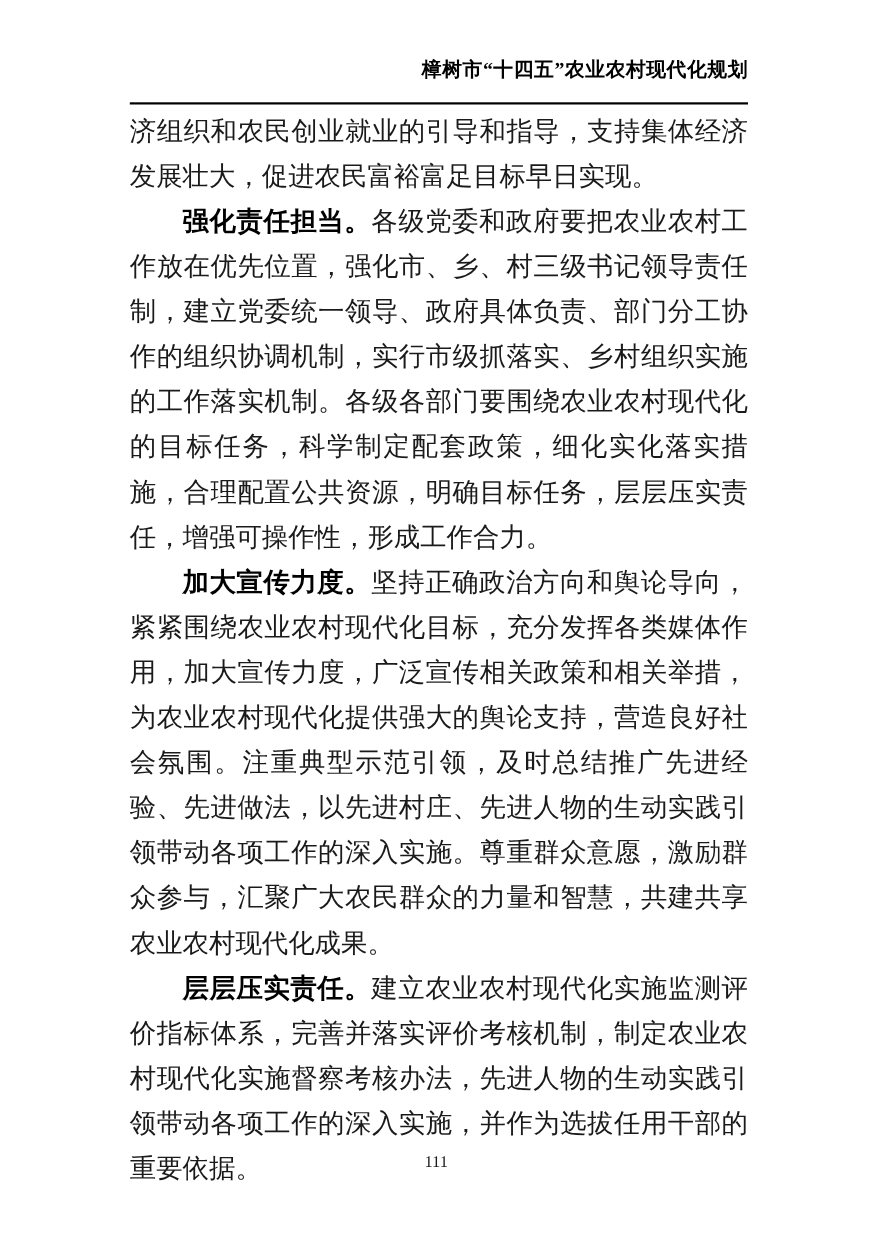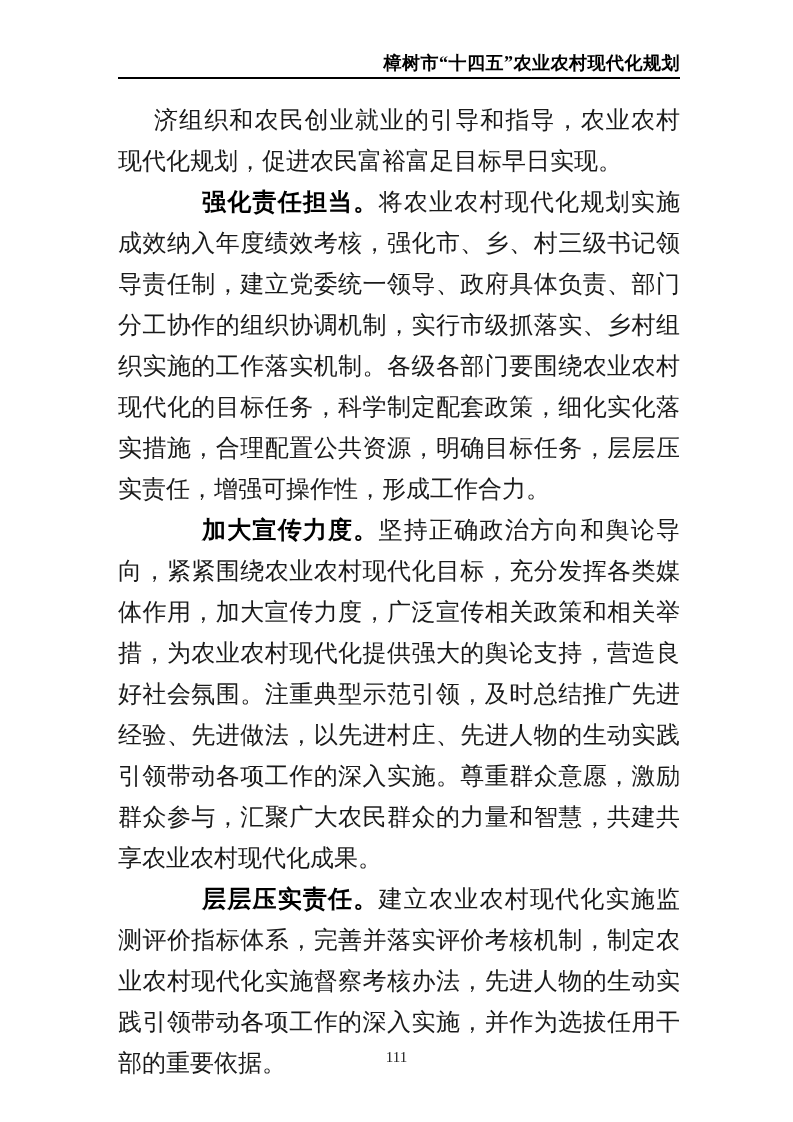--- a/index.html
+++ b/index.html
@@ -19,21 +19,21 @@
   .doc-header {
     position: absolute;
     left: 118px;
     top: 53px;
     width: 562px;
     text-align: right;
     font-size: 18px;
     line-height: 20px;
     font-weight: bold;
     letter-spacing: 0.5px;
-    padding-bottom: 4px;
+    padding-bottom: 20px;
     border-bottom: 2px solid #000000;
     color: #000000;
   }
   .doc-body {
     position: absolute;
     left: 118px;
     top: 100px;
     width: 562px;
     font-size: 24px;
     line-height: 41px;
@@ -43,21 +43,20 @@
   }
   .doc-body p {
     margin: 0;
   }
   .doc-body p.indented {
     text-indent: 48px;
   }
   .para-lead {
     font-weight: bold;
     color: #000000;
-    margin-left: 36px;
   }
   .doc-footer {
     position: absolute;
     left: 0;
     top: 1049px;
     width: 793px;
     text-align: center;
     font-size: 15px;
     line-height: 16px;
     color: #1a1a1a;
@@ -69,25 +68,25 @@
 
 <div class="page">
 
   <div class="doc-header">
     <span>樟树市“十四五”农业农村现代化规划</span>
   </div>
 
   <div class="doc-body">
 
     <p>
-      <span class="para-lead"></span><span>济组织和农民创业就业的引导和指导，农业农村现代化规划，促进农民富裕富足目标早日实现。</span>
+      <span class="para-lead"></span><span>济组织和农民创业就业的引导和指导，支持集体经济发展壮大，促进农民富裕富足目标早日实现。</span>
     </p>
 
     <p class="indented">
-      <span class="para-lead">强化责任担当。</span><span>将农业农村现代化规划实施成效纳入年度绩效考核，强化市、乡、村三级书记领导责任制，建立党委统一领导、政府具体负责、部门分工协作的组织协调机制，实行市级抓落实、乡村组织实施的工作落实机制。各级各部门要围绕农业农村现代化的目标任务，科学制定配套政策，细化实化落实措施，合理配置公共资源，明确目标任务，层层压实责任，增强可操作性，形成工作合力。</span>
+      <span class="para-lead">强化责任担当。</span><span>各级党委和政府要把农业农村工作放在优先位置，强化市、乡、村三级书记领导责任制，建立党委统一领导、政府具体负责、部门分工协作的组织协调机制，实行市级抓落实、乡村组织实施的工作落实机制。各级各部门要围绕农业农村现代化的目标任务，科学制定配套政策，细化实化落实措施，合理配置公共资源，明确目标任务，层层压实责任，增强可操作性，形成工作合力。</span>
     </p>
 
     <p class="indented">
       <span class="para-lead">加大宣传力度。</span><span>坚持正确政治方向和舆论导向，紧紧围绕农业农村现代化目标，充分发挥各类媒体作用，加大宣传力度，广泛宣传相关政策和相关举措，为农业农村现代化提供强大的舆论支持，营造良好社会氛围。注重典型示范引领，及时总结推广先进经验、先进做法，以先进村庄、先进人物的生动实践引领带动各项工作的深入实施。尊重群众意愿，激励群众参与，汇聚广大农民群众的力量和智慧，共建共享农业农村现代化成果。</span>
     </p>
 
     <p class="indented">
       <span class="para-lead">层层压实责任。</span><span>建立农业农村现代化实施监测评价指标体系，完善并落实评价考核机制，制定农业农村现代化实施督察考核办法，先进人物的生动实践引领带动各项工作的深入实施，并作为选拔任用干部的重要依据。</span>
     </p>
 

